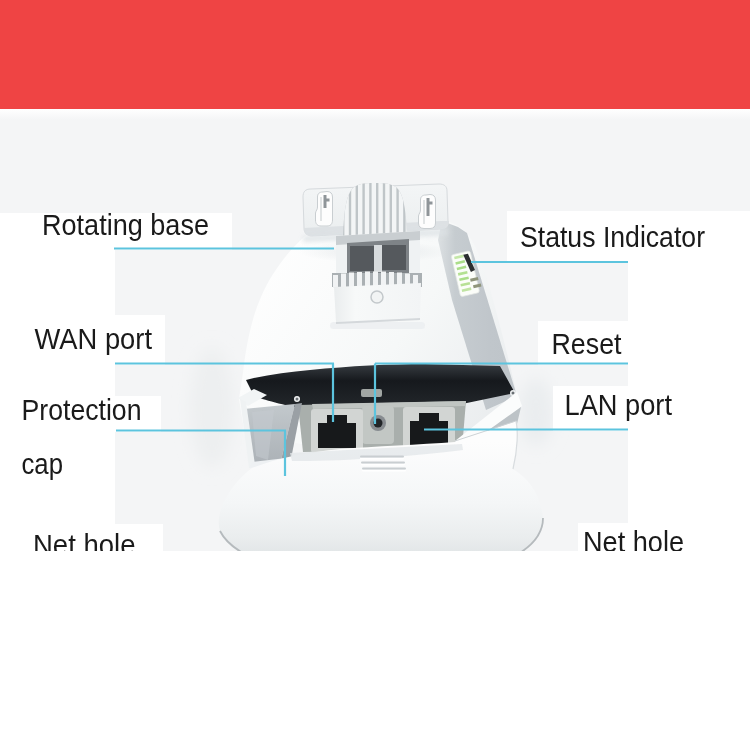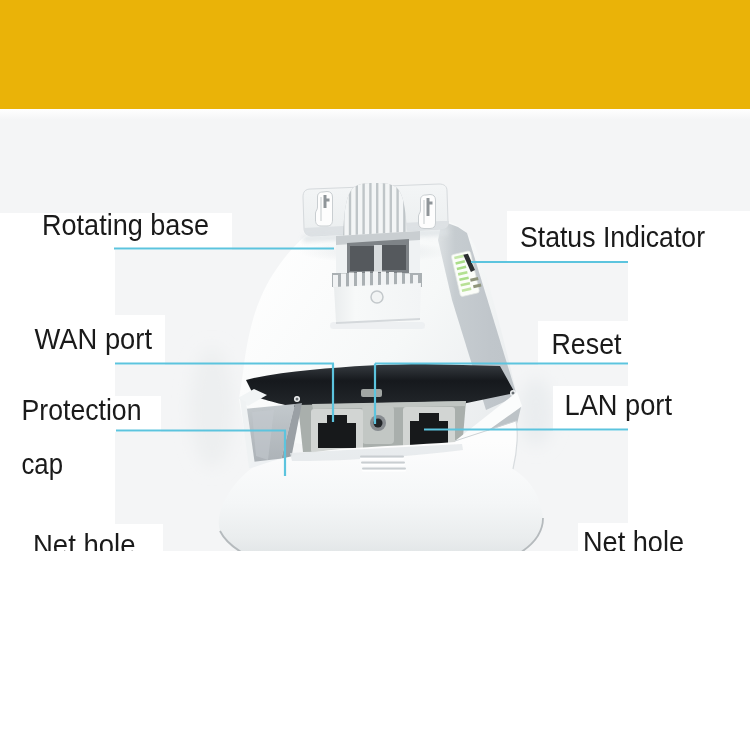--- a/index.html
+++ b/index.html
@@ -1,16 +1,16 @@
 <!DOCTYPE html>
 <html><head>
 <meta charset="utf-8">
 <style>
   html,body{margin:0;padding:0;background:#fff;}
-  #canvas{position:relative;width:750px;height:551px;background:#eab308;overflow:hidden;
+  #canvas{position:relative;width:750px;height:551px;background:#ef4444;overflow:hidden;
           font-family:"Liberation Sans",sans-serif;}
 </style>
 </head>
 <body>
 <div id="canvas">
 <svg width="750" height="749" viewBox="0 0 750 749">
 <defs>
   <linearGradient id="topEdge" x1="0" y1="109" x2="0" y2="120" gradientUnits="userSpaceOnUse">
     <stop offset="0" stop-color="#ffffff"></stop>
           <stop offset="1" stop-color="#f4f5f6"></stop>

